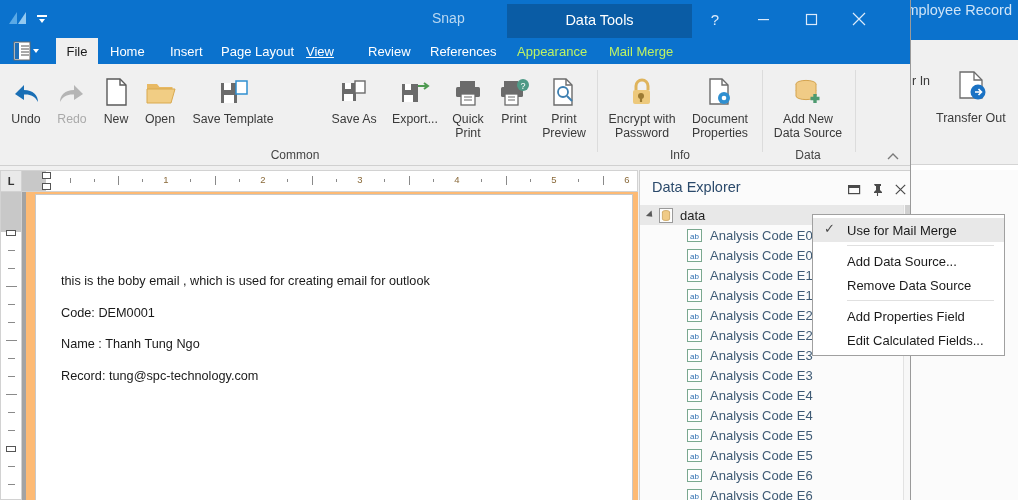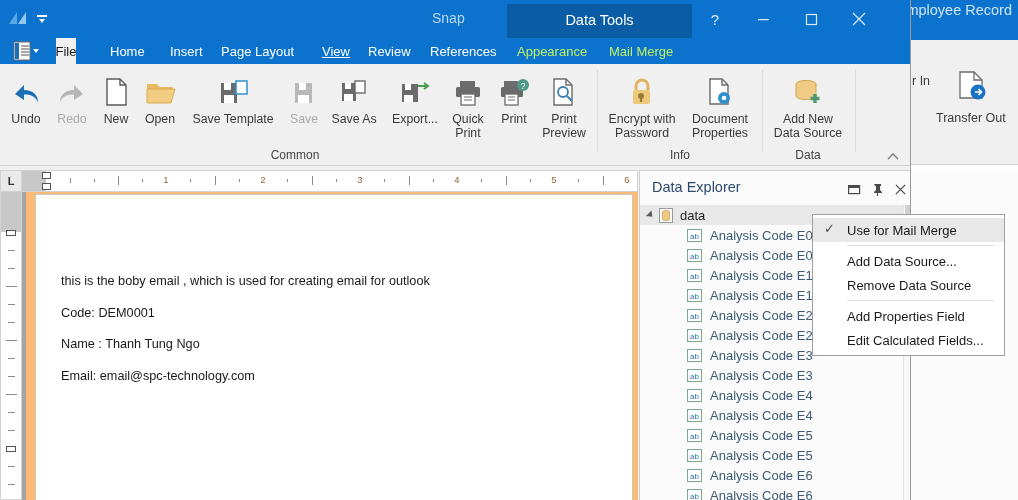--- a/index.html
+++ b/index.html
@@ -294,33 +294,33 @@
       </div>
     </div>
 
     <div class="tabrow">
       <svg class="doc-icon-btn" viewBox="0 0 34 22">
         <rect x="2" y="2" width="16" height="18" fill="#ffffff" stroke="#6b6b6b" stroke-width="1"></rect>
         <rect x="3" y="3" width="4" height="16" fill="#1f6fb8"></rect>
         <path d="M9 6 h8 M9 9 h8 M9 12 h8 M9 15 h8" stroke="#555" stroke-width="1"></path>
         <path d="M21 9 h6 l-3 4 z" fill="#ffffff"></path>
       </svg>
-      <div class="tab active" style="left:56px; width:20px;">
+      <div class="tab active" style="left:56px; width:42px;">
         <span>File</span>
       </div>
       <div class="tab" style="left:100px;">
         <span>Home</span>
       </div>
       <div class="tab" style="left:160px;">
         <span>Insert</span>
       </div>
       <div class="tab" style="left:211px;">
         <span>Page Layout</span>
       </div>
-      <div class="tab" style="left:312px;text-decoration:underline;">
+      <div class="tab" style="left:296px;text-decoration:underline;">
         <span>View</span>
       </div>
       <div class="tab" style="left:358px;">
         <span>Review</span>
       </div>
       <div class="tab" style="left:420px;">
         <span>References</span>
       </div>
       <div class="tab ctx" style="left:507px;">
         <span>Appearance</span>
@@ -375,30 +375,20 @@
           <svg width="34" height="30" viewBox="0 0 34 30">
             <path d="M5 5 h16 v20 h-16 z" fill="#6b6b6b"></path>
             <rect x="8" y="5" width="7" height="7" fill="#ffffff"></rect>
             <rect x="8" y="17" width="10" height="8" fill="#ffffff"></rect>
             <rect x="20" y="3" width="11" height="13" fill="#ffffff" stroke="#2f8fd0" stroke-width="1.5"></rect>
           </svg>
         </span>
         <span class="lbl">Save Template</span>
       </div>
 
-      <div class="rbtn disabled" style="left:284px; width:40px;">
-        <span class="ico">
-          <svg width="28" height="30" viewBox="0 0 28 30">
-            <path d="M5 5 h17 v20 h-17 z" fill="#b8b8b8"></path>
-            <rect x="9" y="5" width="7" height="7" fill="#ffffff"></rect>
-            <rect x="8" y="17" width="11" height="8" fill="#ffffff"></rect>
-          </svg>
-        </span>
-        <span class="lbl">Save</span>
-      </div>
 
       <div class="rbtn" style="left:326px; width:56px;">
         <span class="ico">
           <svg width="32" height="30" viewBox="0 0 32 30">
             <path d="M4 5 h14 v18 h-14 z" fill="#6b6b6b"></path>
             <rect x="7" y="5" width="6" height="6" fill="#ffffff"></rect>
             <rect x="6" y="16" width="9" height="7" fill="#ffffff"></rect>
             <rect x="17" y="3" width="10" height="12" fill="#ffffff" stroke="#6b6b6b" stroke-width="1.4"></rect>
           </svg>
         </span>
@@ -562,21 +552,21 @@
       <div class="vindent" style="top:254px;"></div>
       <div class="vtick" style="left:7px; top:274px; width:7px;"></div>
       <div class="vtick" style="left:7px; top:292px; width:7px;"></div>
     </div>
 
     <div class="docarea">
       <div class="page">
         <div class="doc-line" style="top:79px;">this is the boby email , which is used for creating email for outlook</div>
         <div class="doc-line" style="top:111px;">Code: DEM0001</div>
         <div class="doc-line" style="top:142px;">Name :  Thanh Tung  Ngo</div>
-        <div class="doc-line" style="top:174px;">Email: email@spc-technology.com</div>
+        <div class="doc-line" style="top:174px;">Record: tung@spc-technology.com</div>
       </div>
     </div>
 
     <div class="panel">
       <div class="panel-header">
         <div class="panel-title">Data Explorer</div>
         <div class="panel-btn" style="left:206px;">
           <svg width="13" height="11" viewBox="0 0 13 11">
             <rect x="0.6" y="1.6" width="11" height="8" fill="none" stroke="#4a4a4a" stroke-width="1.2"></rect>
             <rect x="0.6" y="1.6" width="11" height="2.4" fill="#4a4a4a"></rect>

